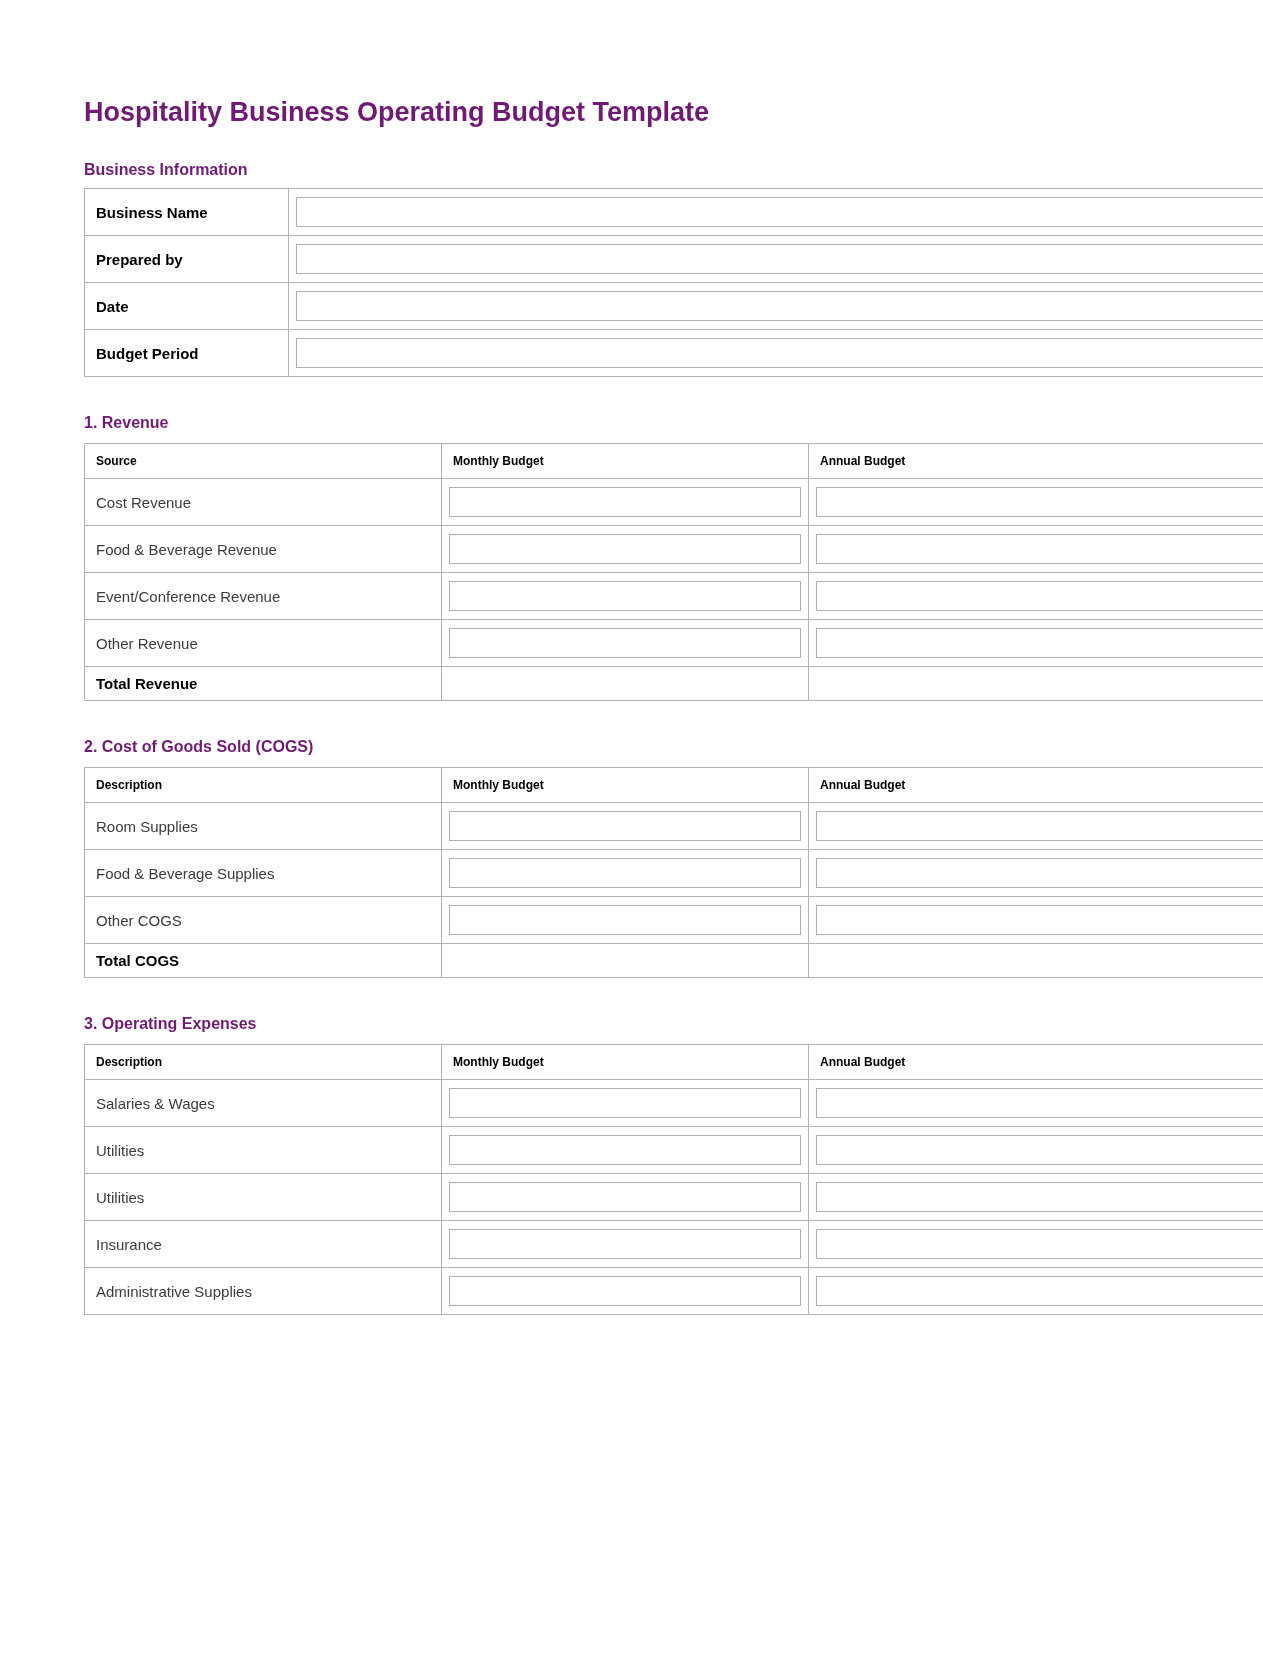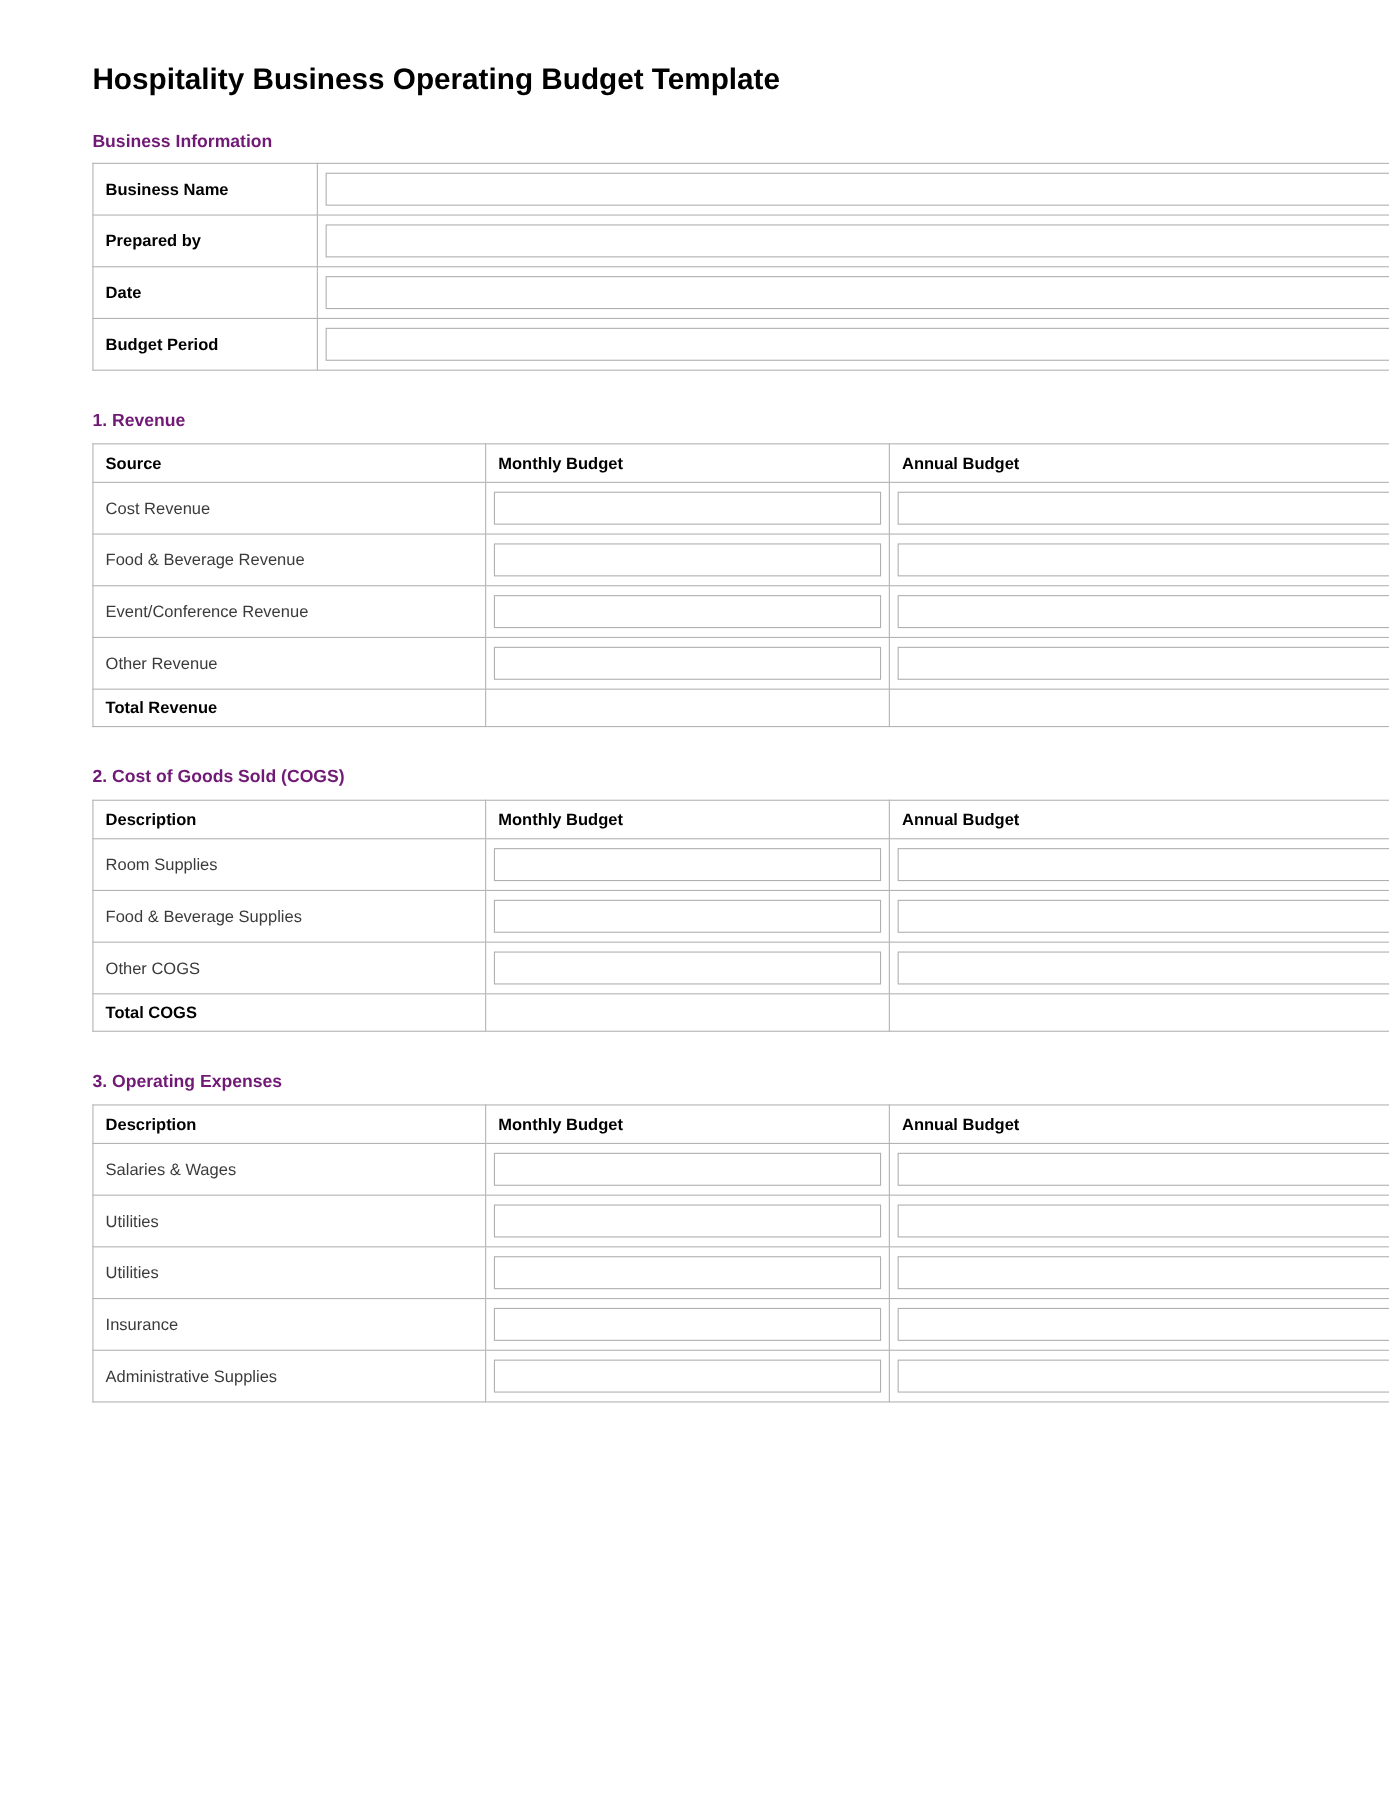--- a/index.html
+++ b/index.html
@@ -5,21 +5,21 @@
   * { margin:0; padding:0; box-sizing:border-box; }
   html,body { background:#ffffff; }
   body { font-family:"Liberation Sans", sans-serif; color:#000; }
   .page {
     width:1263px; height:1654px; background:#ffffff;
     position:relative; overflow:hidden;
   }
   .content { padding:56px 88px 0 84px; }
 
   h1.doc-title {
-    font-size:27px; line-height:32px; font-weight:bold; color:#000000;
+    font-size:27px; line-height:32px; font-weight:bold; color:#701a75;margin-top:40px;
   }
   h2.section-heading {
     font-size:16px; line-height:20px; font-weight:bold; color:#701a75;
     margin:36px 0 10px 0;
   }
   h2.first-heading { margin:32px 0 8px 0; }
 
   table.form-table {
     width:1256px; border-collapse:collapse; table-layout:fixed;
     background:#ffffff;
@@ -33,21 +33,21 @@
   
   .biz-row td { height:46px; }
   td.label-cell {
     font-size:15px; color:var(--body-text, #3b3b3b);
     padding:0 8px 0 11px;
   }
   td.label-cell.bold { font-weight:bold; color:#000; }
 
   
   th.col-header {
-    height:35px; text-align:left; font-size:15px; font-weight:bold;
+    height:35px; text-align:left; font-size:12px; font-weight:bold;
     color:#000; padding:0 8px 0 11px;
   }
   tr.data-row td { height:45px; }
   tr.data-row-tall td { height:46px; }
   tr.total-row td { height:34px; }
 
   td.input-cell { padding:8px 7px; }
   input.cell-input {
     display:block; width:100%; height:30px;
     border:1px solid var(--input-border, #b0b0b0);

